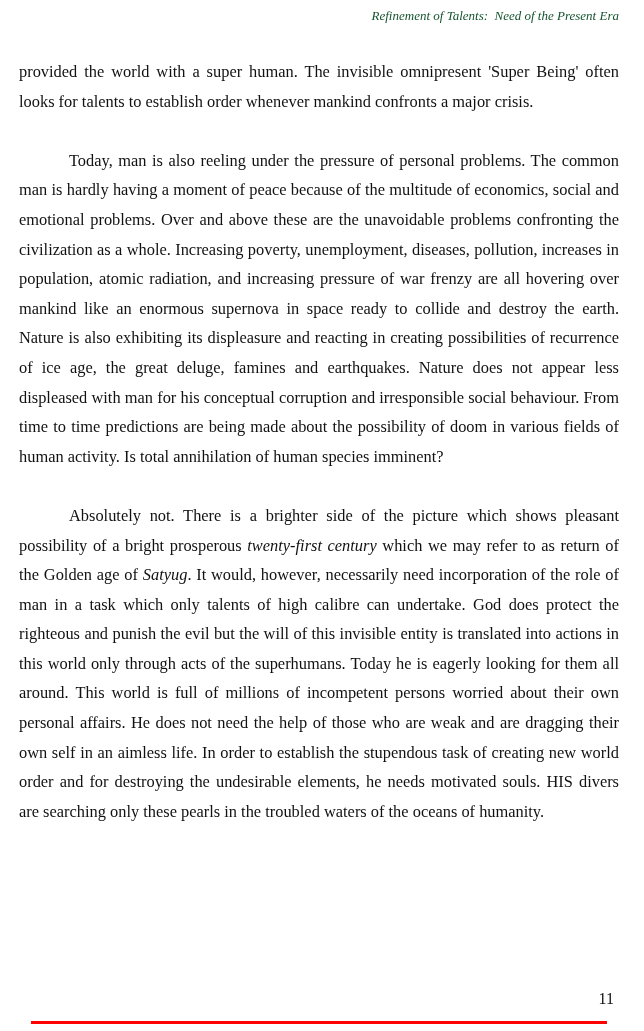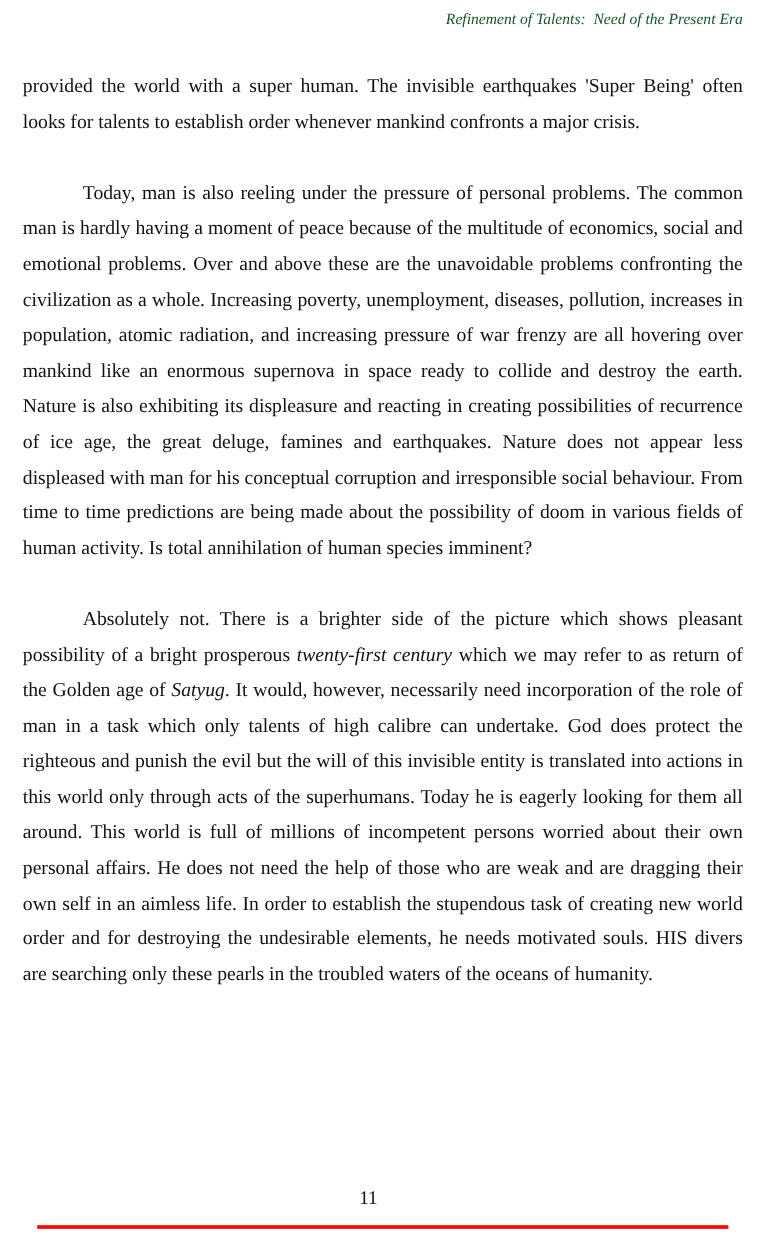--- a/index.html
+++ b/index.html
@@ -40,40 +40,40 @@
       text-indent: 50px;
     }
     .body-text em {
       font-style: italic;
     }
     .page-number {
       position: absolute;
       top: 990px;
       left: 0;
       width: 614px;
-      text-align: center;
+      text-align: right;
       font-size: 16px;
     }
     .footer-rule {
       position: absolute;
       top: 1021px;
       left: 31px;
       width: 576px;
       height: 3px;
       background: #ff0000;
     }
   </style>
 </head>
 <body>
 
 <div class="running-header">Refinement of Talents:  Need of the Present Era</div>
 
 <div class="body-text">
   <p>
-    <span>provided the world with a super human. The invisible earthquakes 'Super Being' often looks for talents to establish order whenever mankind confronts a major crisis.</span>
+    <span>provided the world with a super human. The invisible omnipresent 'Super Being' often looks for talents to establish order whenever mankind confronts a major crisis.</span>
   </p>
   <p class="indent">
     <span>Today, man is also reeling under the pressure of personal problems. The common man is hardly having a moment of peace because of the multitude of economics, social and emotional problems. Over and above these are the unavoidable problems confronting the civilization as a whole. Increasing poverty, unemployment, diseases, pollution, increases in population, atomic radiation, and increasing pressure of war frenzy are all hovering over mankind like an enormous supernova in space ready to collide and destroy the earth. Nature is also exhibiting its displeasure and reacting in creating possibilities of recurrence of ice age, the great deluge, famines and earthquakes. Nature does not appear less displeased with man for his conceptual corruption and irresponsible social behaviour. From time to time predictions are being made about the possibility of doom in various fields of human activity. Is total annihilation of human species imminent?</span>
   </p>
   <p class="indent"><span>Absolutely not. There is a brighter side of the picture which shows pleasant possibility of a bright prosperous </span><em>twenty-first century</em><span> which we may refer to as return of the Golden age of </span><em>Satyug</em><span>. It would, however, necessarily need incorporation of the role of man in a task which only talents of high calibre can undertake. God does protect the righteous and punish the evil but the will of this invisible entity is translated into actions in this world only through acts of the superhumans. Today he is eagerly looking for them all around. This world is full of millions of incompetent persons worried about their own personal affairs. He does not need the help of those who are weak and are dragging their own self in an aimless life. In order to establish the stupendous task of creating new world order and for destroying the undesirable elements, he needs motivated souls. HIS divers are searching only these pearls in the troubled waters of the oceans of humanity.</span></p>
 </div>
 
 <div class="page-number">11</div>
 <div class="footer-rule" style="background: rgb(255, 0, 0);"></div>
 

